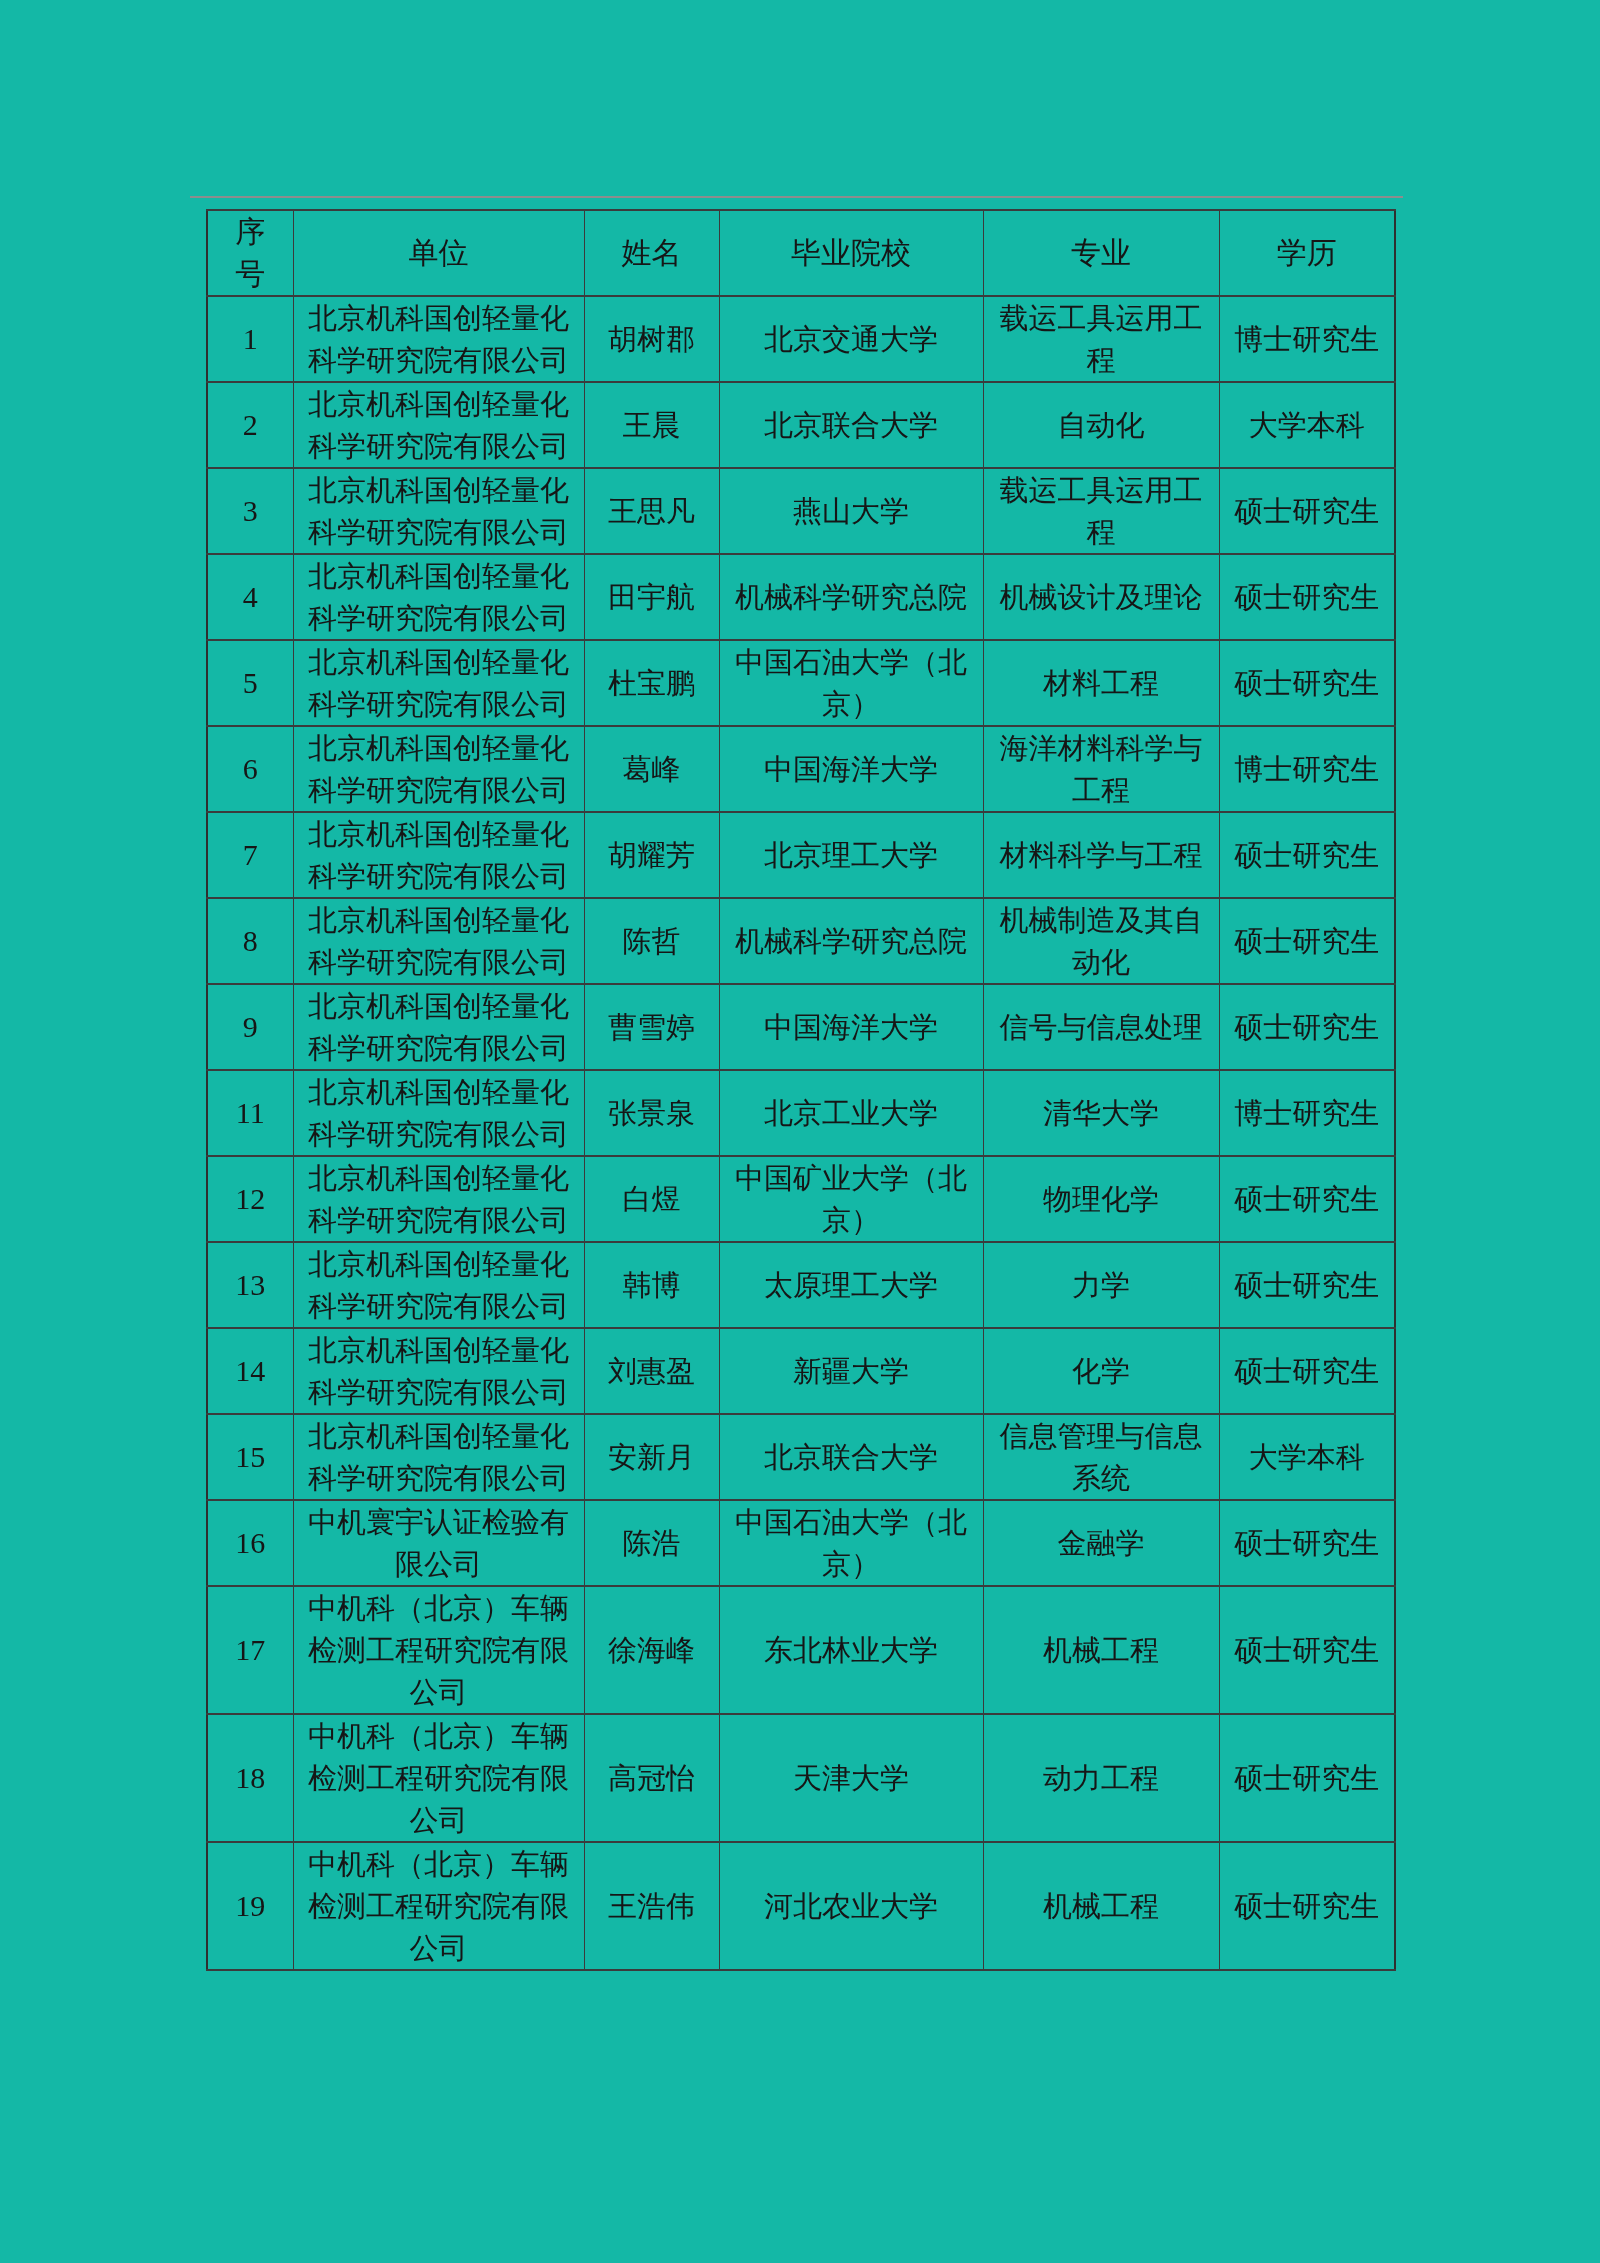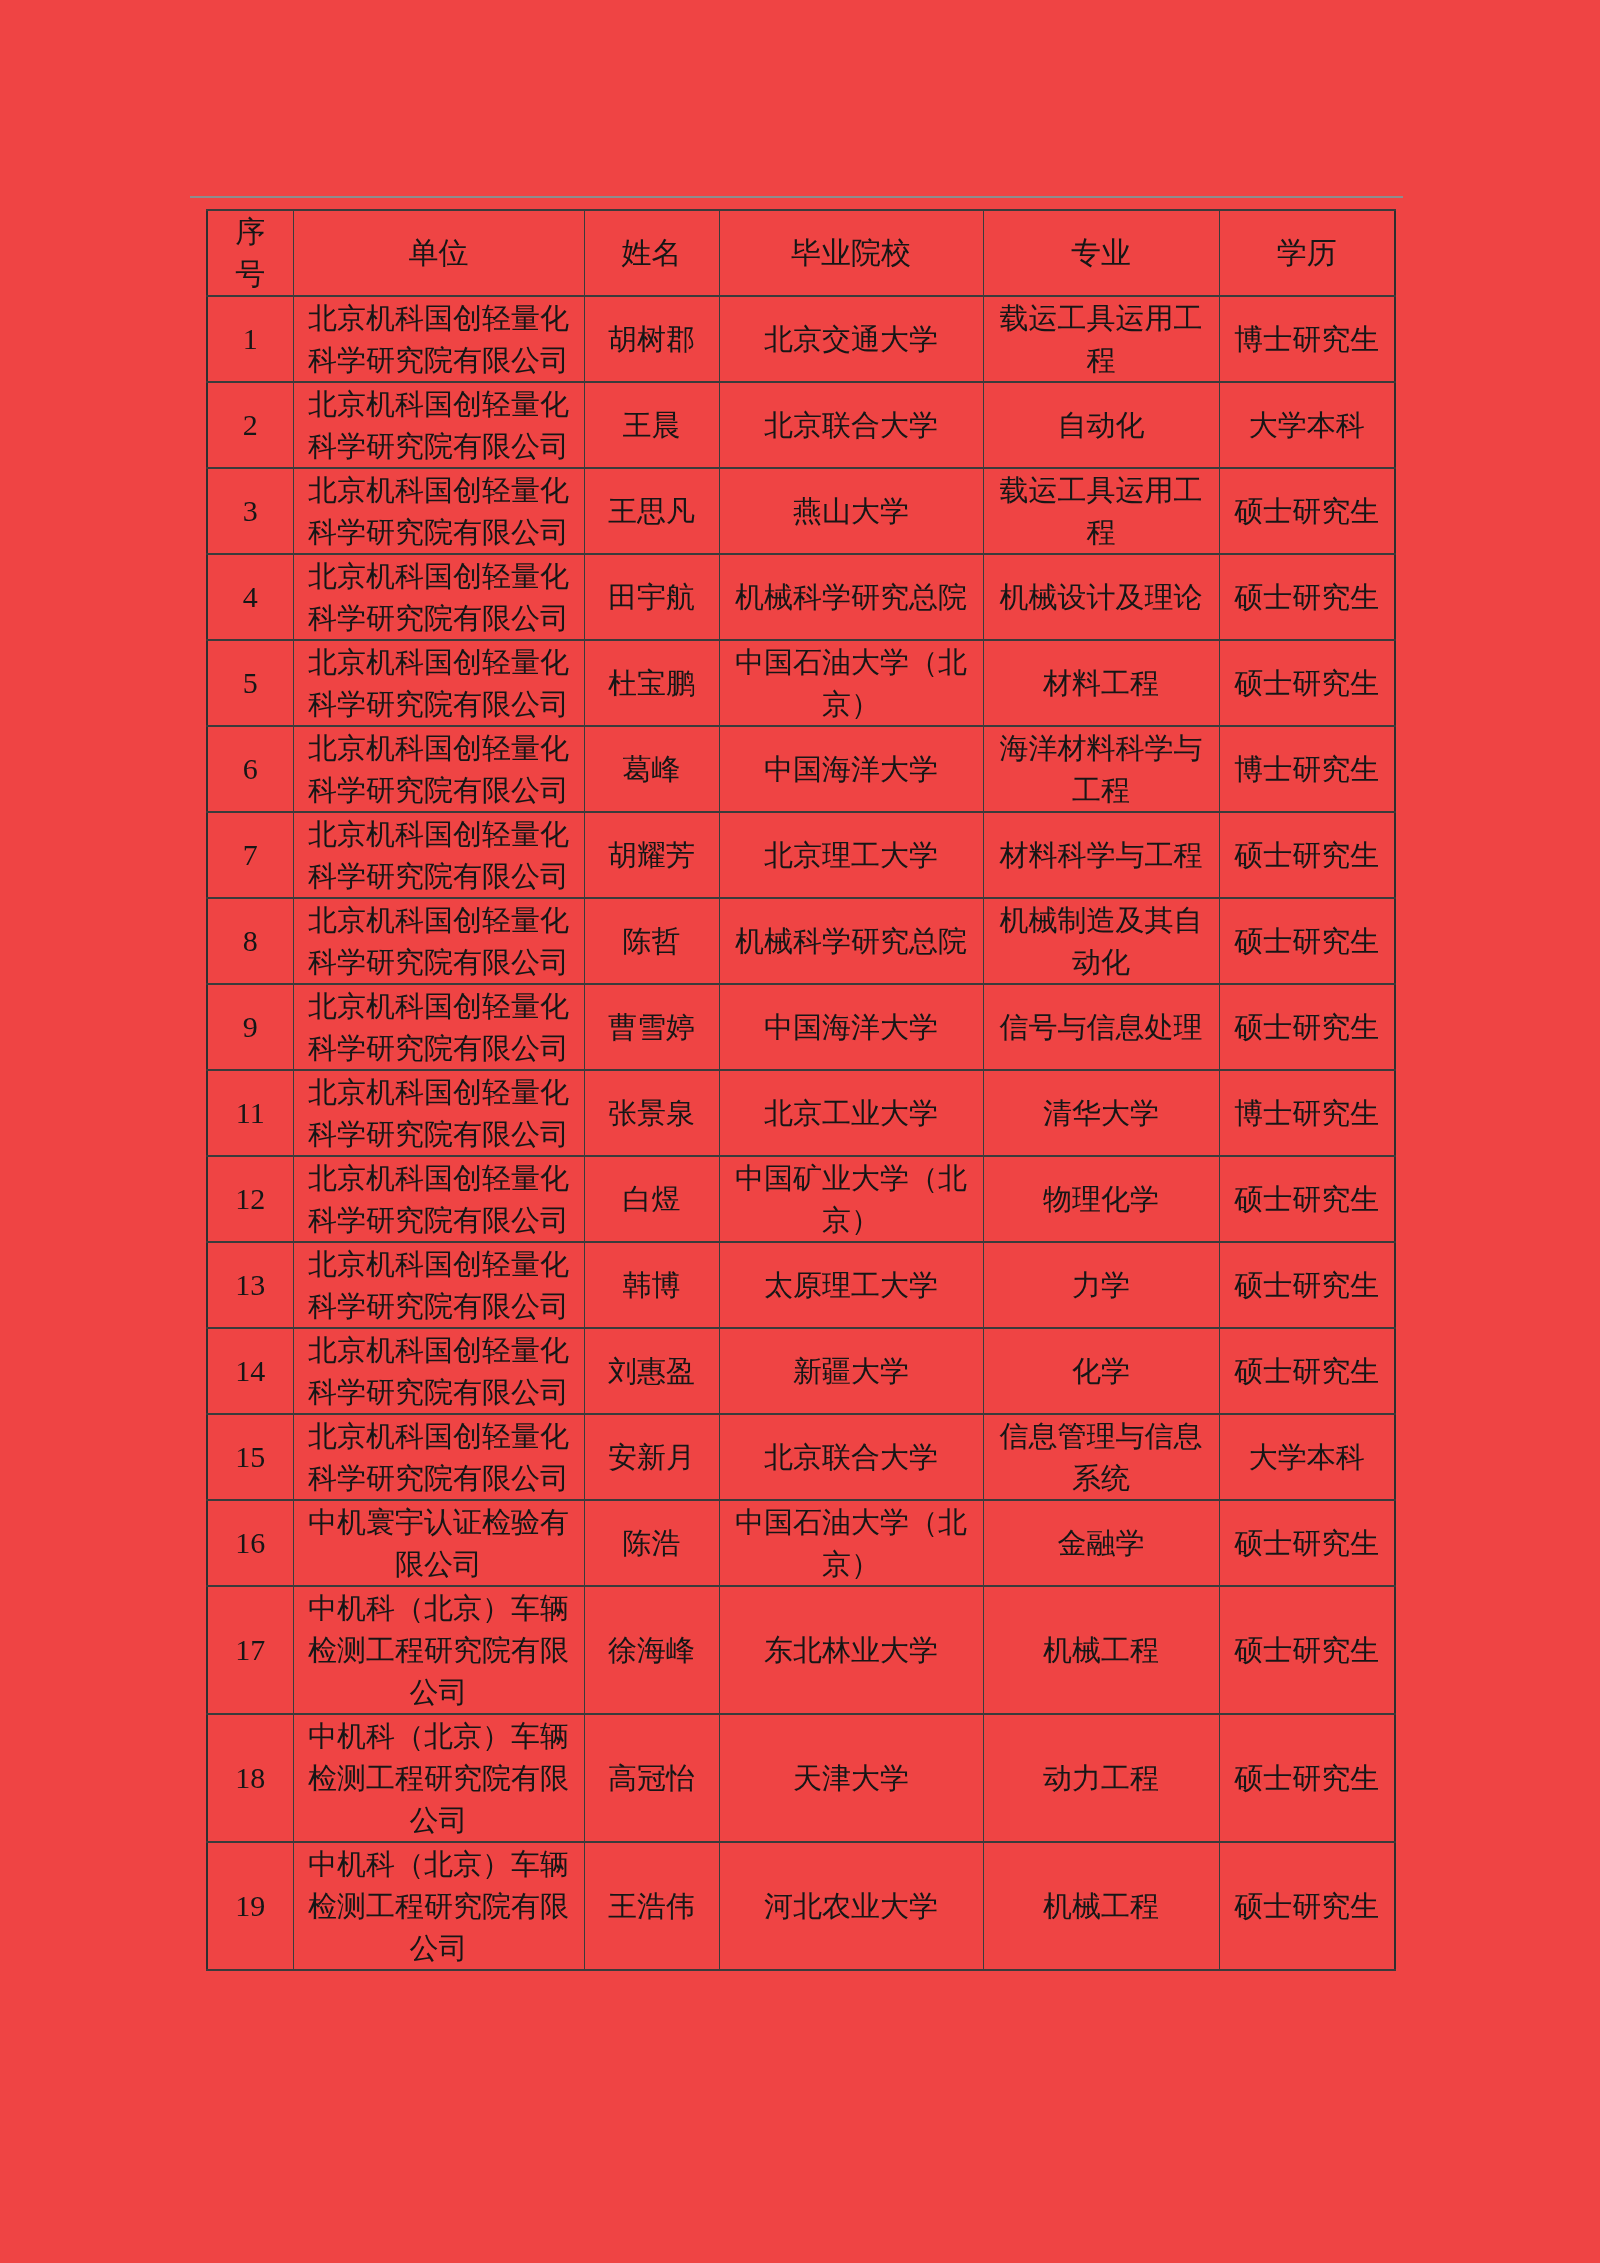--- a/index.html
+++ b/index.html
@@ -5,21 +5,21 @@
   html, body {
     margin: 0;
     padding: 0;
     background: #ffffff;
     font-family: "Liberation Serif", "DejaVu Serif", serif;
   }
   .page {
     position: relative;
     width: 1600px;
     height: 2263px;
-    background: #ef4444;
+    background: #14b8a6;
     overflow: hidden;
   }
   .top-rule {
     position: absolute;
     left: 190px;
     top: 196px;
     width: 1213px;
     height: 2px;
     background: #8d8d8d;
   }

